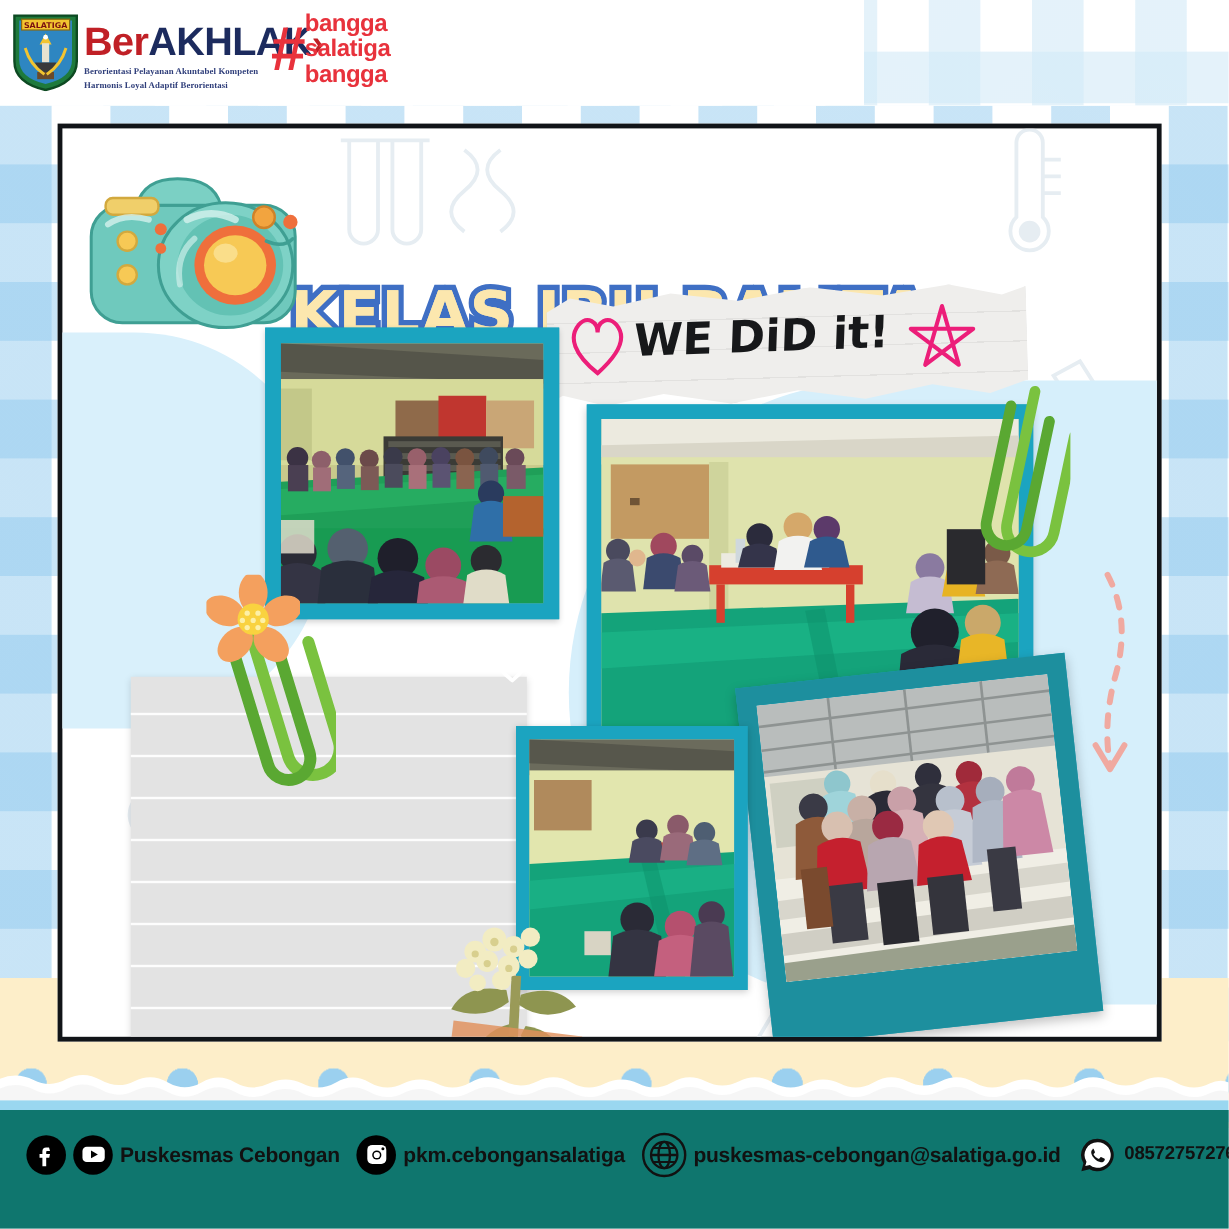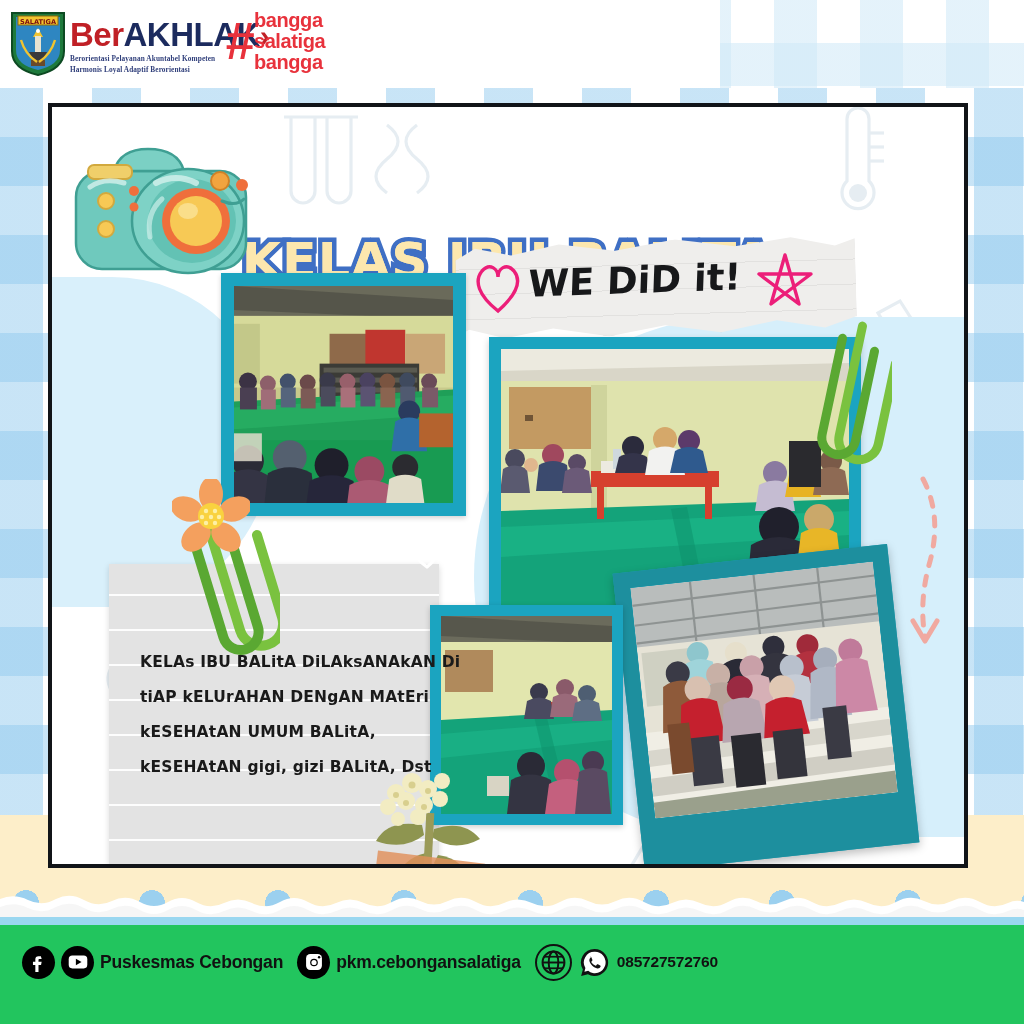--- a/index.html
+++ b/index.html
@@ -74,21 +74,21 @@
     background-image:radial-gradient(circle 13px at 26px 88px, #9bd0ef 98%, transparent 100%);
     background-size:126px 126px;
   }
   
   .tornwrap{position:absolute;left:0;top:893px;width:1024px;height:42px;overflow:hidden;z-index:25;}
   .torn{position:absolute;left:0;top:0;width:1024px;height:42px;}
 
   
   .footer{
     position:absolute;left:0;top:925px;width:1024px;height:99px;
-    background:#22c55e;z-index:30;
+    background:#0f766e;z-index:30;
   }
   .footer .row{
     position:absolute;left:22px;top:16px;height:42px;
     display:flex;align-items:center;gap:0px;
   }
   .fi{
     width:33px;height:33px;border-radius:50%;background:#000;
     display:flex;align-items:center;justify-content:center;flex:none;margin-right:6px;
   }
   .fi svg{display:block;}
@@ -317,26 +317,20 @@
 
     <div class="note">
       <div class="nl" style="top:30px"></div>
         <div class="nl" style="top:65px"></div>
       <div class="nl" style="top:100px"></div>
         <div class="nl" style="top:135px"></div>
       <div class="nl" style="top:170px"></div>
         <div class="nl" style="top:205px"></div>
       <div class="nl" style="top:240px"></div>
         <div class="nl" style="top:275px"></div>
-    </div>
-    <div class="notetext">
-      <div>KELAs IBU BALitA DiLAksANAkAN Di</div>
-      <div>tiAP kELUrAHAN DENgAN MAtEri</div>
-      <div>kESEHAtAN UMUM BALitA,</div>
-      <div>kESEHAtAN gigi, gizi BALitA,  Dst</div>
     </div>
 
     <div class="photo p1">
       <svg class="imgfill" viewBox="0 0 220 218" preserveAspectRatio="none">
         <rect width="220" height="218" fill="#c8c98b"></rect>
         <rect y="0" width="220" height="38" fill="#6a6a5a"></rect>
         <path d="M0,0 L220,14 L220,34 L0,24 Z" fill="#55554a"></path>
         <rect y="30" width="220" height="72" fill="#d6da9a"></rect>
         <rect x="0" y="38" width="26" height="60" fill="#c3c889"></rect>
         <rect x="96" y="48" width="38" height="34" fill="#8f6a4a"></rect>
@@ -673,20 +667,21 @@
       <div class="ftxt">pkm.cebongansalatiga</div>
       <div class="fi outline">
         <svg width="25" height="25" viewBox="0 0 26 26">
             <circle cx="13" cy="13" r="11.4" fill="none" stroke="#111" stroke-width="2"></circle>
             <ellipse cx="13" cy="13" rx="5" ry="11.4" fill="none" stroke="#111" stroke-width="2"></ellipse>
             <line x1="1.6" y1="13" x2="24.4" y2="13" stroke="#111" stroke-width="2"></line>
             <line x1="3.4" y1="7" x2="22.6" y2="7" stroke="#111" stroke-width="1.8"></line>
             <line x1="3.4" y1="19" x2="22.6" y2="19" stroke="#111" stroke-width="1.8"></line>
           </svg>
       </div>
+      <div class="ftxt">puskesmas-cebongan@salatiga.go.id</div>
       <div class="fi wa">
         <svg width="31" height="31" viewBox="0 0 32 32">
             <path d="M16,2 a14,14 0 0,0 -12,21.2 L2.2,30 l7,-1.8 A14,14 0 1,0 16,2 z" fill="#111"></path>
             <path d="M16,5 a11,11 0 0,0 -9.4,16.7 l-1,3.8 3.9,-1 A11,11 0 1,0 16,5 z" fill="#fff"></path>
             <path d="M11.6,10.2 c.4,-.1 .9,0 1.1,.5 l1.1,2.4 c.2,.4 .1,.8 -.2,1.1 l-.7,.8 c-.2,.3 -.2,.6 0,.9 a9.5,9.5 0 0,0 3.8,3.3 c.4,.2 .8,.1 1,-.2 l.8,-.9 c.3,-.3 .7,-.4 1,-.2 l2.4,1.2 c.4,.2 .6,.7 .4,1.1 -.5,1.3 -1.9,2.2 -3.3,2 -3.5,-.4 -7.7,-4.3 -8.3,-7.9 -.2,-1.5 .5,-3 1.9,-3.6 z" fill="#111"></path>
           </svg>
       </div>
       <div class="ftxt small">085727572760</div>
 
     </div>

